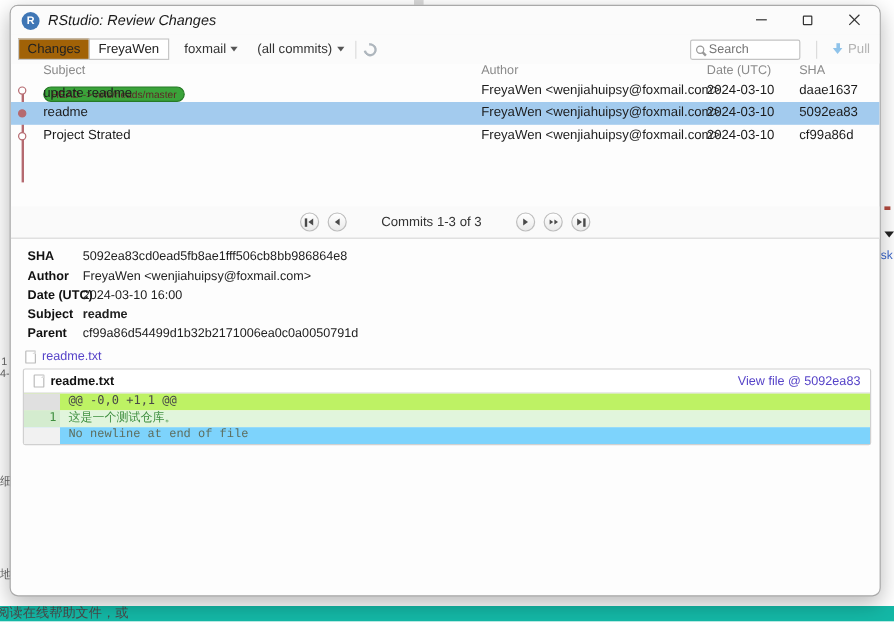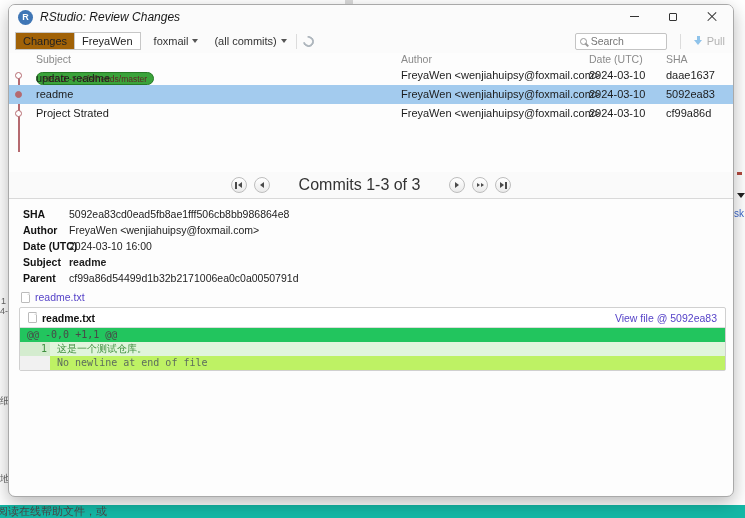--- a/index.html
+++ b/index.html
@@ -80,21 +80,21 @@
 
   
   .pagebar { position:absolute; left:0; top:167px; width:100%; height:27px; background:#fafafa;
     border-bottom:1px solid #d9d9d9; display:flex; align-items:center; justify-content:center; gap:7px; }
   .pg-btn { width:16px; height:16px; border-radius:50%; border:1px solid #bdbdbd;
     background:linear-gradient(#ffffff,#eaeaea); display:flex; align-items:center; justify-content:center; gap:1px; }
   .tri-l { width:0; height:0; border-top:3px solid transparent; border-bottom:3px solid transparent; border-right:4.5px solid #4a4a4a; }
   .tri-r { width:0; height:0; border-top:3px solid transparent; border-bottom:3px solid transparent; border-left:4.5px solid #4a4a4a; }
   .tri-sm { border-top-width:2.5px; border-bottom-width:2.5px; border-left-width:3.5px; }
   .pg-bar { width:1.5px; height:7px; background:#4a4a4a; }
-  .pg-label { font-size:16px; color:#333; margin:0 22px; }
+  .pg-label { font-size:11px; color:#333; margin:0 22px; }
 
   
   .details { position:absolute; left:0; top:195px; width:100%; }
   .dfield { position:relative; height:16px; font-size:10.5px; }
   .dfield .lab { position:absolute; left:14px; top:8px; font-weight:bold; color:#111; }
   .dfield .val { position:absolute; left:60px; top:8px; color:#222; white-space:nowrap; }
   .dfield .val.bold { font-weight:bold; }
   .file-link-row { position:absolute; left:12px; top:286px; display:flex; align-items:center; gap:5px; }
   .file-ic { width:9px; height:11px; border:1px solid #bbb; background:#fff; border-radius:1px; position:relative; flex:0 0 auto; }
   .file-ic::after { content:""; position:absolute; right:-1px; top:-1px; width:0; height:0;
@@ -104,25 +104,25 @@
   
   .diffbox { position:absolute; left:10px; top:302px; width:707px; border:1px solid #d0d0d0;
     border-radius:2px; background:#fff; }
   .diff-head { height:20px; display:flex; align-items:center; padding:0 8px; gap:5px;
     border-bottom:1px solid #dcdcdc; }
   .diff-file { font-size:10.5px; font-weight:bold; color:#111; }
   .diff-view-link { margin-left:auto; font-size:10.5px; color:#5643c8; }
   .dline { display:flex; height:14px; font-family:"DejaVu Sans Mono", monospace; font-size:10px; line-height:14px; }
   .gut { width:15px; flex:0 0 auto; text-align:right; padding-right:3px; }
   .dtext { padding-left:7px; white-space:pre; }
-  .l-hunk { background:#22c55e; color:#484848;flex-direction:column; }
+  .l-hunk { background:#bef264; color:#484848; }
   .l-hunk .gut { background:#e0e0e0; }
   .l-add { background:#e1f5dc; color:#3f8f3f; }
   .l-add .gut { background:#d4eccf; color:#3f8f3f; }
-  .l-meta { background:#bef264; color:#5d6d5d; }
+  .l-meta { background:#7dd3fc; color:#5d6d5d;font-family:Liberation Mono, monospace; }
   .l-meta .gut { background:#f1f1f1; }
 </style>
 </head>
 <body>
 
 <div class="bg-top-frag"></div>
 <span class="bg-frag" style="left:1px; top:296px; font-size:9px;">1</span>
 <span class="bg-frag" style="left:0; top:306px; font-size:9px;">4-</span>
 <span class="bg-frag" style="left:0; top:394px;">细</span>
 <span class="bg-frag" style="left:0; top:472px;">地</span>

